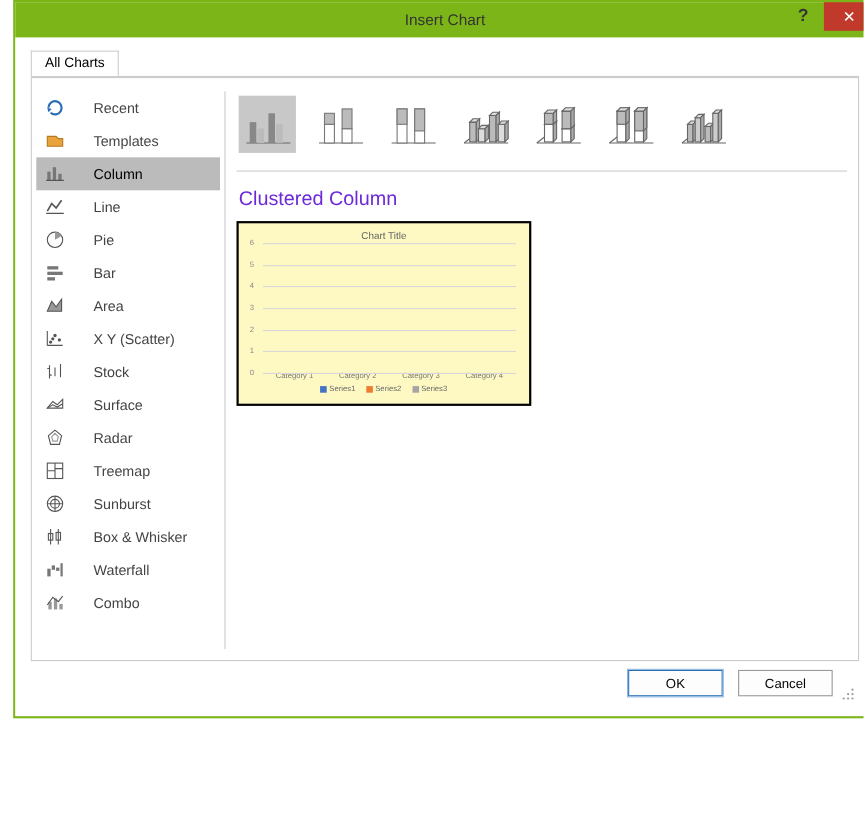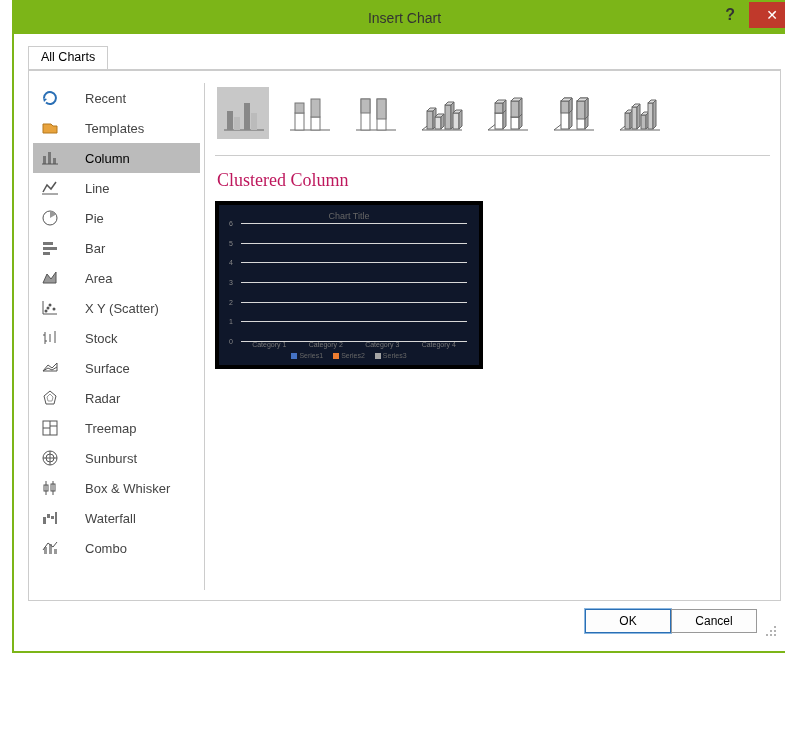--- a/index.html
+++ b/index.html
@@ -22,37 +22,37 @@
 .cat { height:30px; display:flex; align-items:center; gap:26px; font-size:13px; color:#444; padding-left:8px; cursor:pointer; }
 .cat.selected { background:#bbb; color:#000; }
 .cat .ic { width:18px; height:18px; display:flex; align-items:center; justify-content:center; }
 
 .main { flex:1; display:flex; flex-direction:column; }
 
 .subtypes { display:flex; gap:14px; align-items:flex-end; padding:4px 2px 16px 2px; border-bottom:1px solid #ccc; }
 .subtype { width:52px; height:52px; cursor:pointer; display:flex; align-items:center; justify-content:center; }
 .subtype.selected { background:#c8c8c8; }
 
-.chart-title { font-size:18px; color:#be185d; margin:14px 0 10px 2px;font-family:Liberation Serif, serif; }
-.preview-box { width:268px; height:168px; border:4px solid #000000; background:#0f172a; padding:6px 8px; cursor:pointer; }
+.chart-title { font-size:18px; color:#6d28d9; margin:14px 0 10px 2px; }
+.preview-box { width:268px; height:168px; border:2px solid #000000; background:#fef9c3; padding:6px 8px; cursor:pointer; }
 .pv-title { text-align:center; font-size:9px; color:#666; margin-bottom:2px; }
 .pv-area { height:118px; position:relative; }
 .pv-grid { position:absolute; left:14px; right:4px; top:0; bottom:0; }
 .pv-grid .gl { position:absolute; left:0; right:0; height:1px; background:#d8d8d8; }
 .pv-grid .yl { position:absolute; left:-12px; font-size:7px; color:#888; transform:translateY(-50%); }
 .pv-bars { position:absolute; left:14px; right:4px; bottom:0; top:0; display:flex; align-items:flex-end; justify-content:space-around; }
 .pv-group { display:flex; align-items:flex-end; gap:1px; width:40px; justify-content:center; }
 .pv-bar { width:10px; }
 .pv-cats { display:flex; justify-content:space-around; margin-left:14px; margin-right:4px; }
 .pv-cat { font-size:7px; color:#777; }
 .pv-legend { display:flex; justify-content:center; gap:10px; margin-top:4px; }
 .pv-li { font-size:7px; color:#666; display:flex; align-items:center; gap:2px; }
 .pv-sw { width:6px; height:6px; }
 
-.footer { height:40px; display:flex; justify-content:flex-end; align-items:center; padding-right:24px; }
+.footer { height:40px; display:flex; justify-content:flex-end; align-items:center; gap:14px; padding-right:24px; }
 .btn { min-width:86px; height:24px; border:1px solid #999; background:#fdfdfd; font-size:12px; cursor:pointer; }
 .btn.primary { border:1px solid #2a6fb5; outline:1px solid #8bb7e0; }
 
 svg { display:block; }
 .resize-grip { position:absolute; right:4px; bottom:4px; width:12px; height:12px; }
 </style>
 </head>
 <body>
 
 <div class="window">

